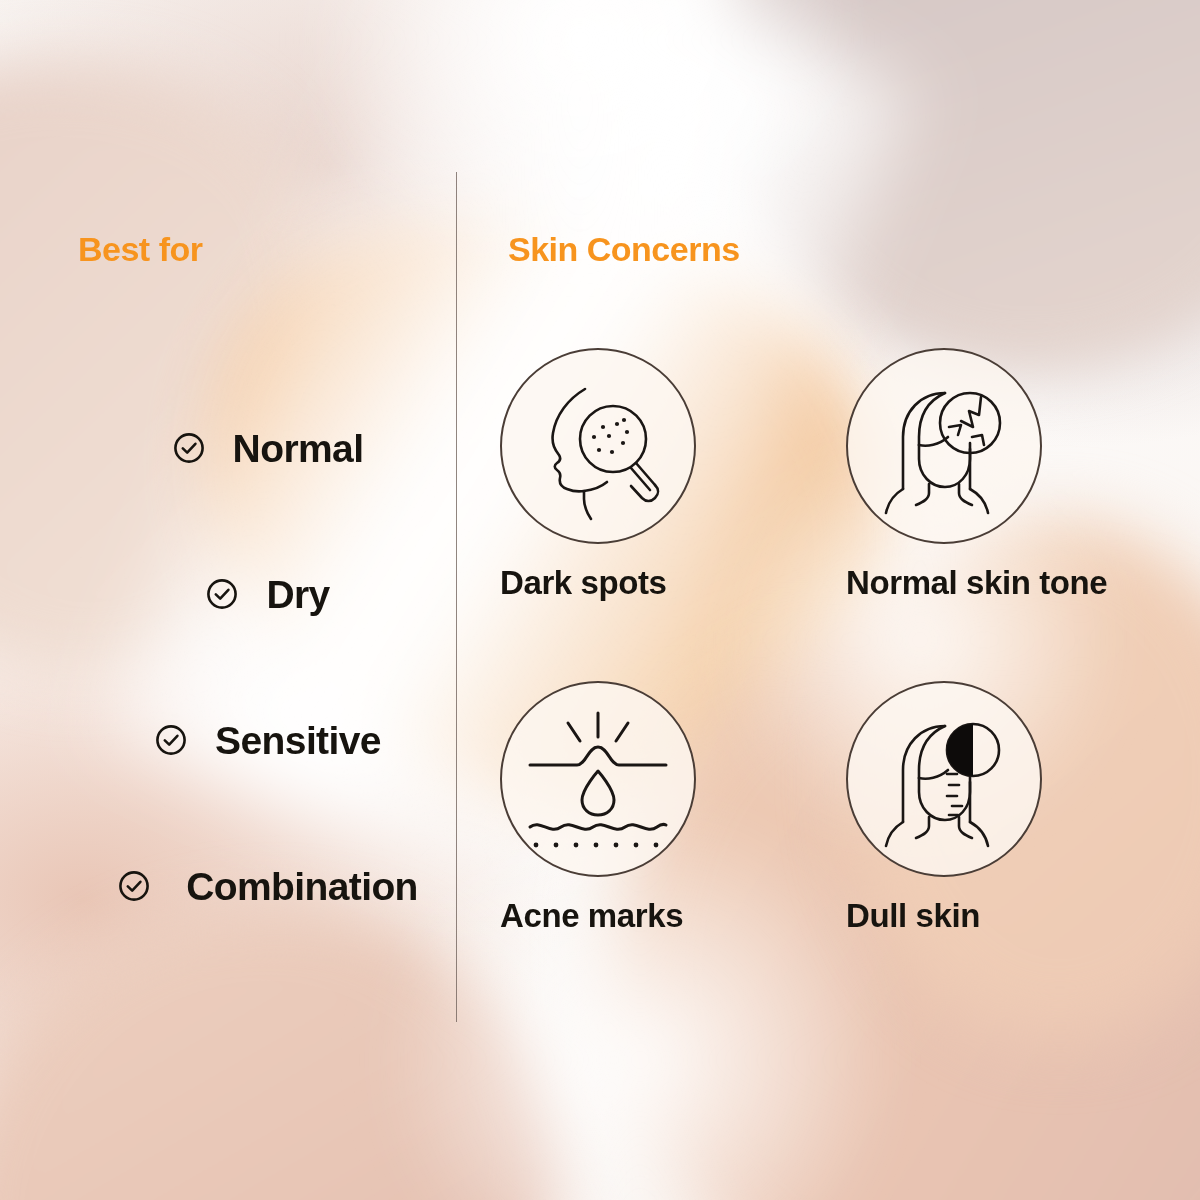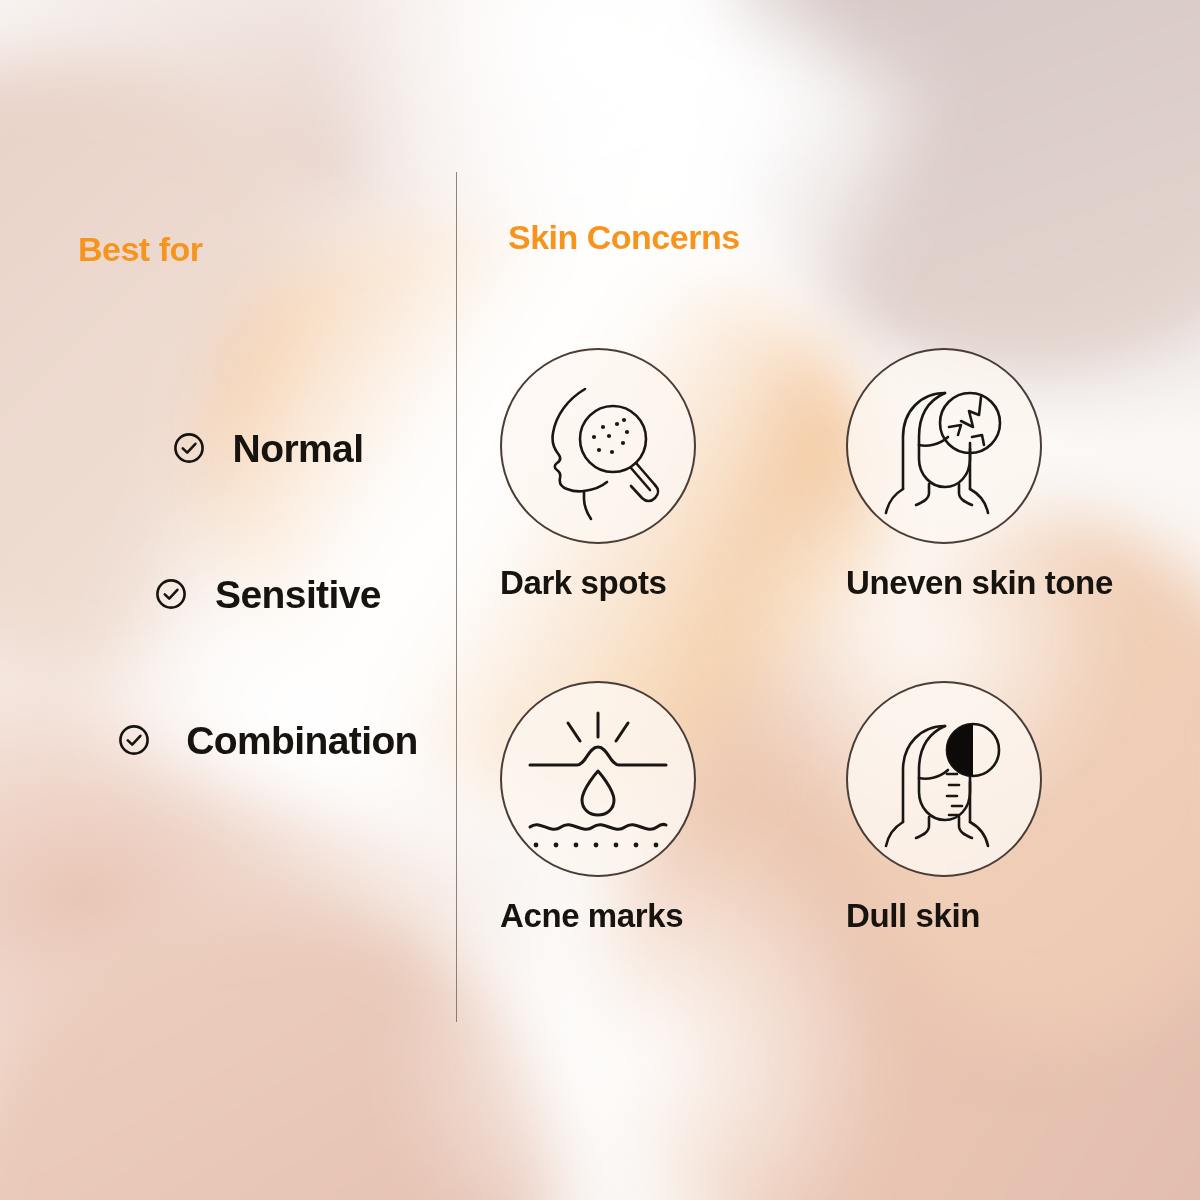--- a/index.html
+++ b/index.html
@@ -188,21 +188,21 @@
     color: #17140f;
     letter-spacing: -0.6px;
     line-height: 1;
     white-space: nowrap;
   }
 
   
   .right-col {
     position: absolute;
     left: 508px;
-    top: 220px;
+    top: 232px;
   }
   .concerns-grid {
     position: absolute;
     left: 500px;
     top: 348px;
     width: 680px;
   }
   .concern-row {
     display: flex;
     gap: 50px;
@@ -267,20 +267,27 @@
     <div class="benefit-list">
 
       <div class="benefit-item">
         <svg class="check-icon" viewBox="0 0 32 32">
           <circle cx="16" cy="16" r="13.6" fill="none" stroke="#17140f" stroke-width="2.6"></circle>
           <path d="M9.8 16.4 L14.2 20.6 L22.4 11.8" fill="none" stroke="#17140f" stroke-width="2.6" stroke-linecap="round" stroke-linejoin="round"></path>
         </svg>
         <span class="benefit-label">Normal</span>
       </div>
 
+      <div class="benefit-item">
+        <svg class="check-icon" viewBox="0 0 32 32">
+          <circle cx="16" cy="16" r="13.6" fill="none" stroke="#17140f" stroke-width="2.6"></circle>
+          <path d="M9.8 16.4 L14.2 20.6 L22.4 11.8" fill="none" stroke="#17140f" stroke-width="2.6" stroke-linecap="round" stroke-linejoin="round"></path>
+        </svg>
+        <span class="benefit-label">Dry</span>
+      </div>
 
       <div class="benefit-item">
         <svg class="check-icon" viewBox="0 0 32 32">
           <circle cx="16" cy="16" r="13.6" fill="none" stroke="#17140f" stroke-width="2.6"></circle>
           <path d="M9.8 16.4 L14.2 20.6 L22.4 11.8" fill="none" stroke="#17140f" stroke-width="2.6" stroke-linecap="round" stroke-linejoin="round"></path>
         </svg>
         <span class="benefit-label">Sensitive</span>
       </div>
 
       <div class="benefit-item">
@@ -354,21 +361,21 @@
                 <path d="M90 113 L90 122 C90 128 96 131 103 134"></path>
 
                 <circle cx="101" cy="52" r="30"></circle>
 
                 <path d="M112 26 L110 44 L100 40 L104 56 L92 50"></path>
                 <path d="M80 56 L92 54 L89 64"></path>
                 <path d="M103 66 L113 64 L115 74"></path>
               </g>
             </svg>
           </div>
-          <div class="concern-label">Uneven skin tone</div>
+          <div class="concern-label">Normal skin tone</div>
         </div>
 
       </div>
 
       <div class="concern-row">
 
         <div class="concern-cell">
           <div class="concern-circle">
             <svg width="152" height="152" viewBox="0 0 152 152">
               <g fill="none" stroke="#1a1614" stroke-width="3" stroke-linecap="round" stroke-linejoin="round">

